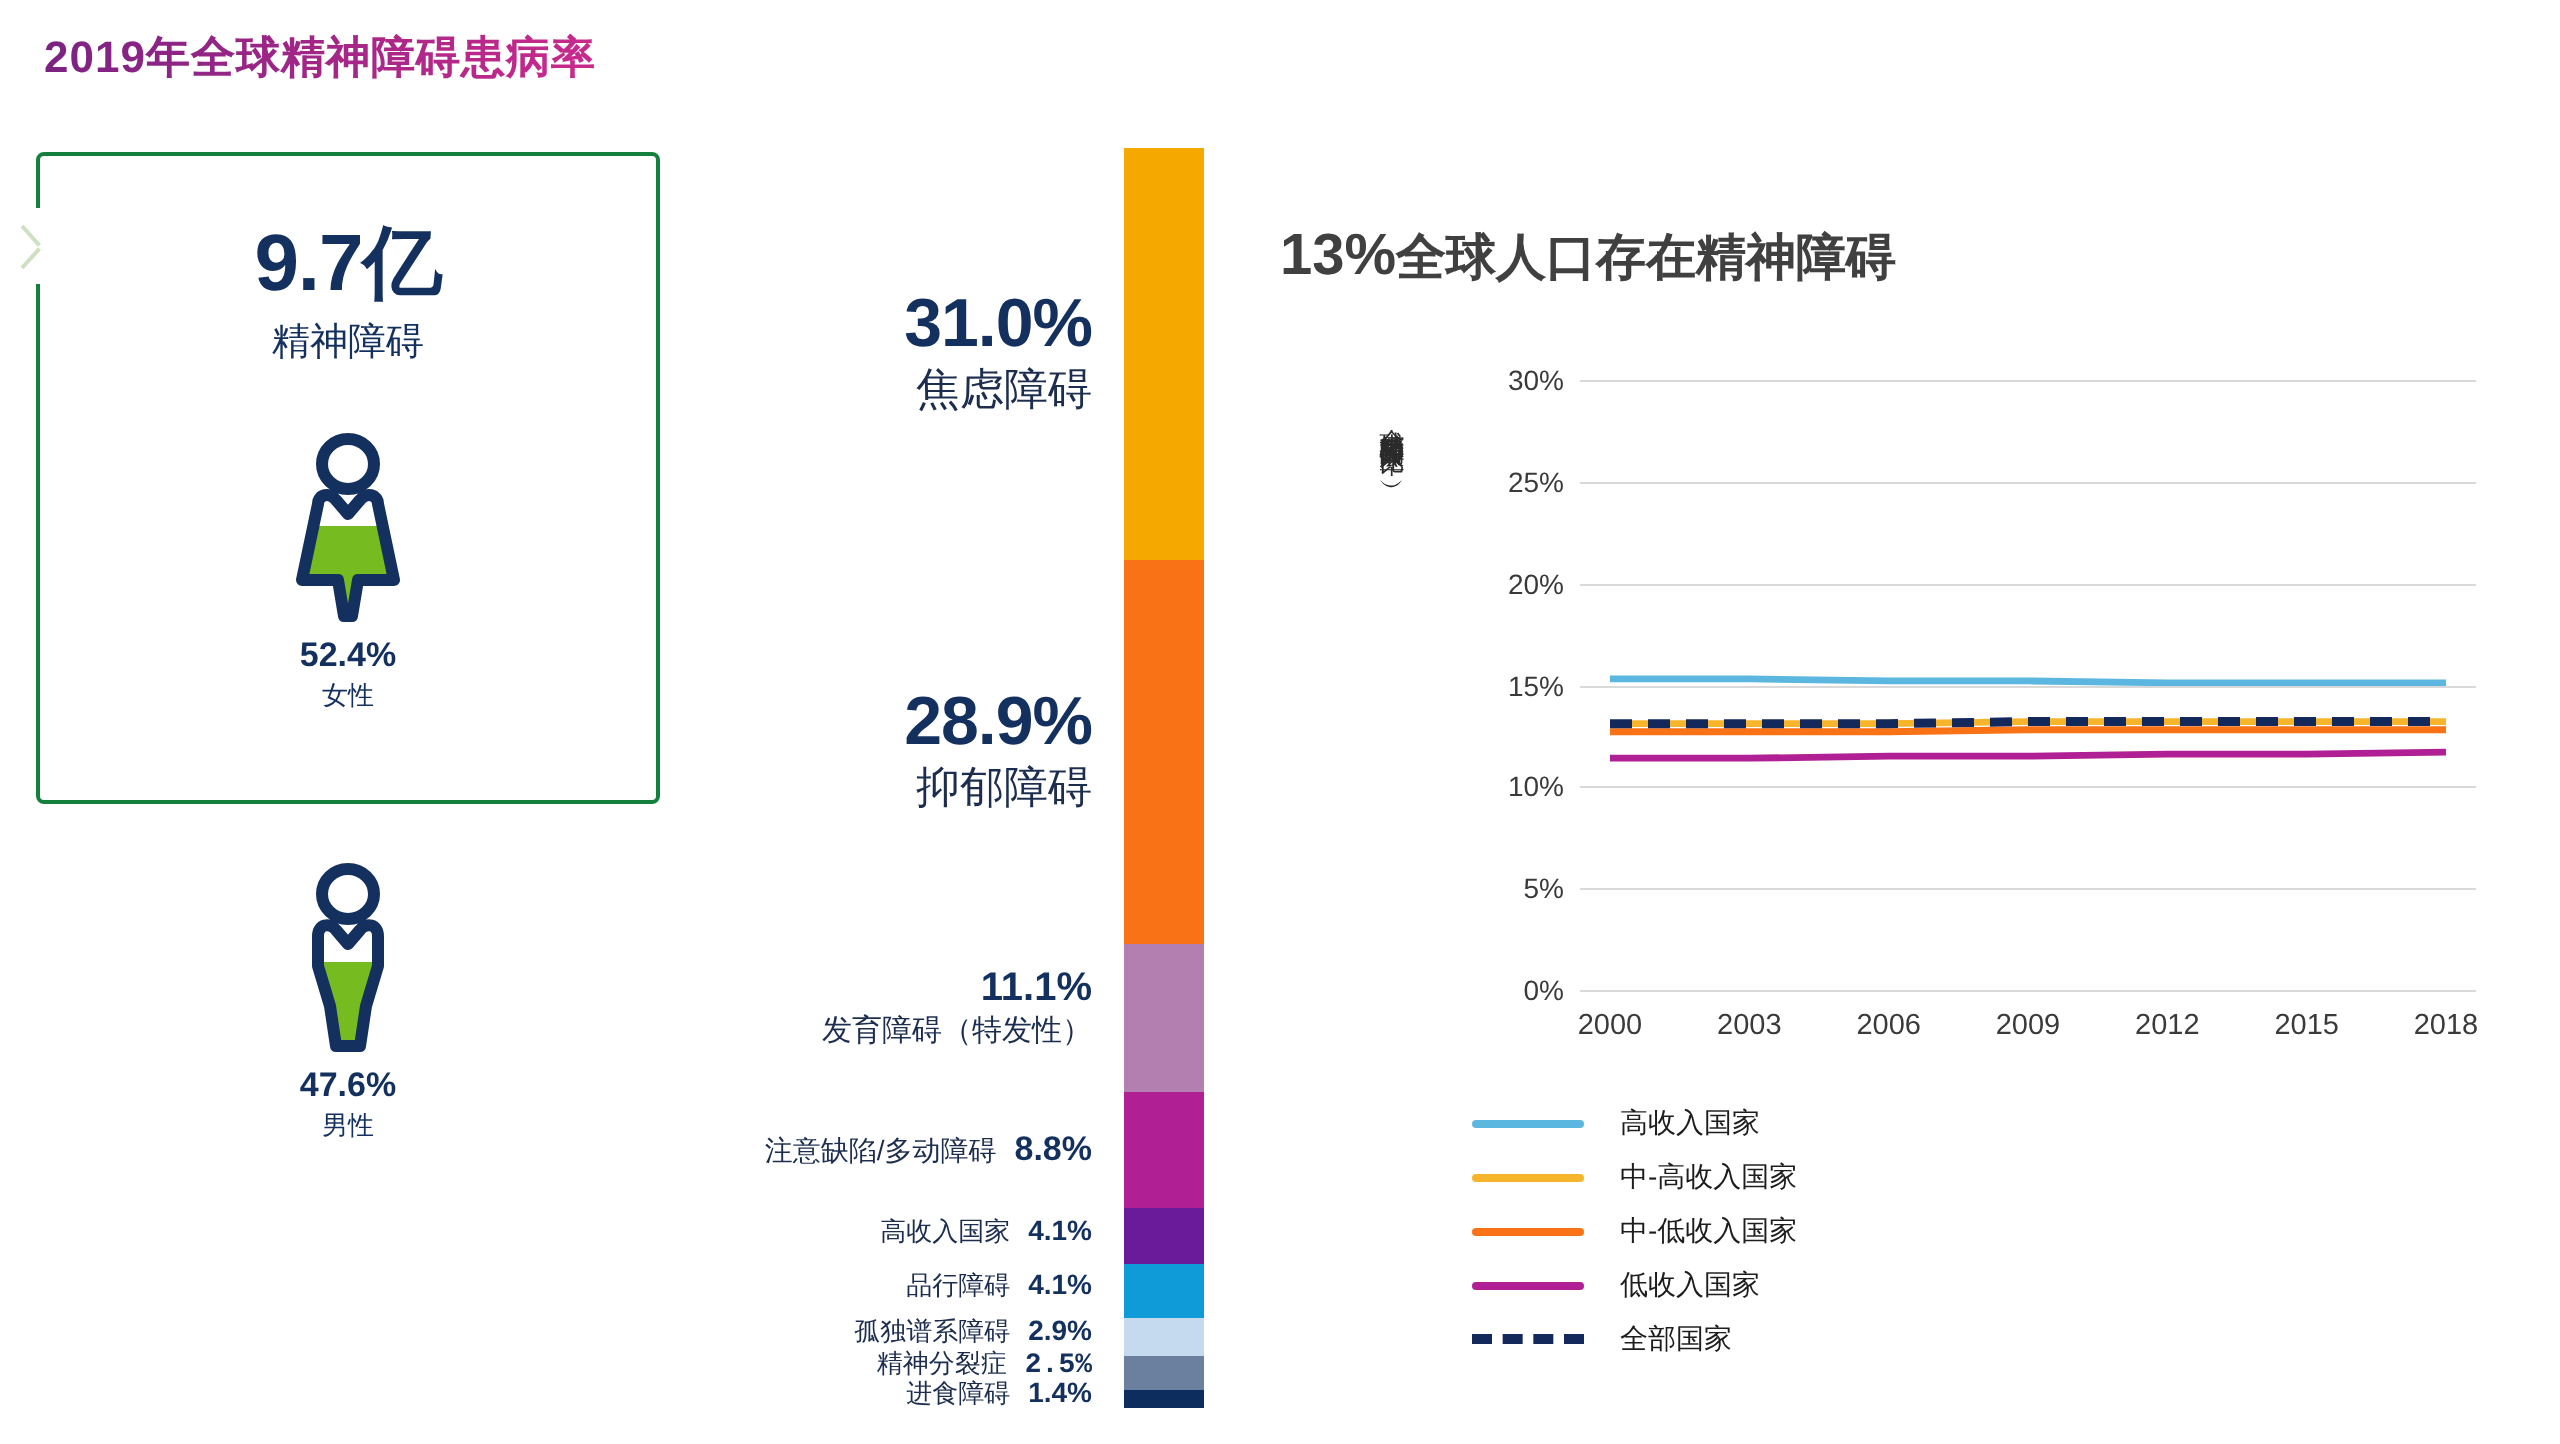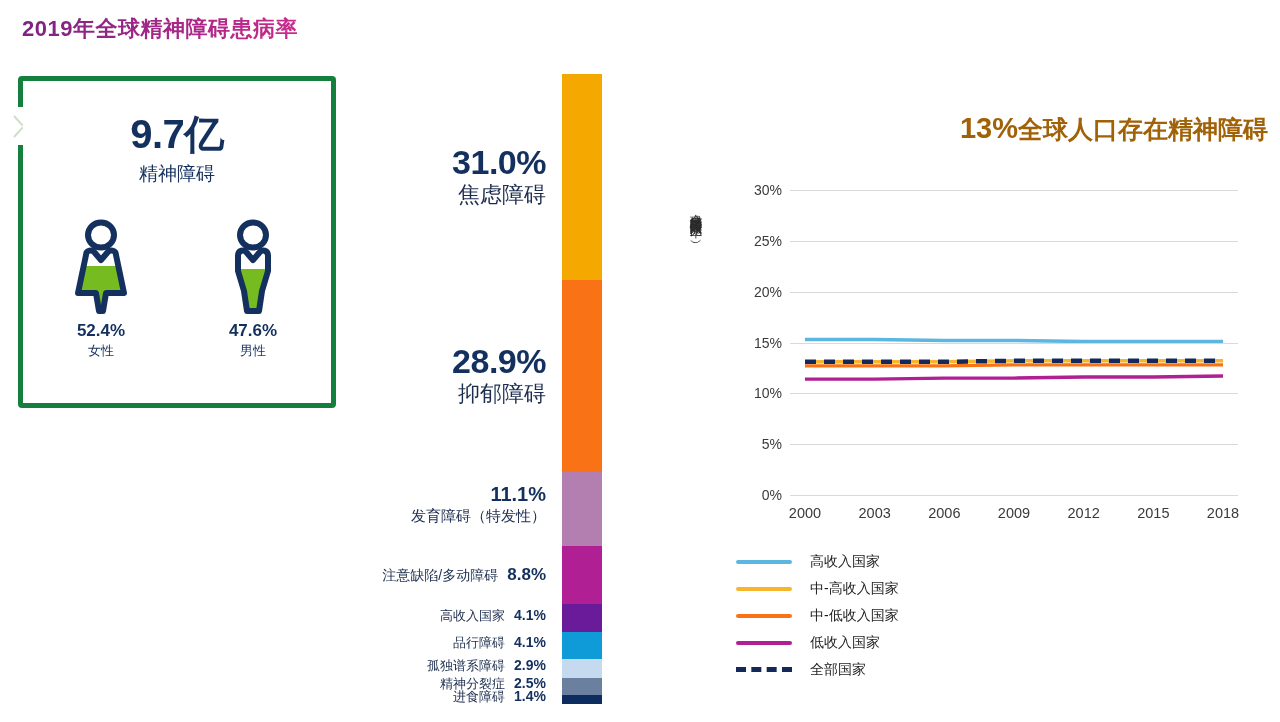--- a/index.html
+++ b/index.html
@@ -15,42 +15,42 @@
     position:absolute;left:22px;top:14px;
     font-size:22px;font-weight:700;letter-spacing:0.5px;
     background:linear-gradient(90deg,#7b2382 0%,#9b1f86 35%,#bb2085 65%,#c92a8c 100%);
     -webkit-background-clip:text;background-clip:text;
     -webkit-text-fill-color:transparent;color:#a32187;
   }
 
   
   #left-card{
     position:absolute;left:18px;top:76px;width:308px;height:322px;
-    border:5px solid #15803d;border-radius:4px;background:#fff;
+    border:2px solid #15803d;border-radius:4px;background:#fff;
   }
   #left-card-notch{
     position:absolute;left:-9px;top:26px;width:16px;height:38px;
     background:#fff;
   }
   #left-card-notch:before,#left-card-notch:after{
     content:"";position:absolute;left:0;width:13px;height:2px;background:#cfe0c2;
   }
   #left-card-notch:before{top:8px;transform:rotate(48deg);transform-origin:left center;}
   #left-card-notch:after{top:29px;transform:rotate(-48deg);transform-origin:left center;}
   #big-number{
     position:absolute;left:0;right:0;top:26px;text-align:center;
     font-size:40px;font-weight:700;color:#14305e;letter-spacing:-0.5px;
   }
   #big-number-label{
     position:absolute;left:0;right:0;top:80px;text-align:center;
     font-size:19px;color:#14305e;font-family:Liberation Serif, serif;
   }
   #people-row{
     position:absolute;left:0;right:0;top:138px;
-    display:flex;justify-content:center;gap:74px;
+    display:flex;justify-content:center;gap:74px;flex-direction:column;
   }
   .person-block{display:flex;flex-direction:column;align-items:center;}
   .person-icon{width:78px;height:96px;}
   .person-pct{font-size:17px;font-weight:700;color:#14305e;margin-top:6px;}
   .person-name{font-size:13px;color:#14305e;margin-top:1px;}
 
   
   #stack-wrap{position:absolute;left:330px;top:74px;width:272px;height:632px;}
   #stack-bar{
     position:absolute;right:0;top:0;width:40px;height:630px;
@@ -69,22 +69,22 @@
   .lbl-mid .nm{font-size:15px;display:block;margin-top:3px;}
   .lbl-inline{display:flex;align-items:baseline;justify-content:flex-end;gap:9px;}
   .lbl-inline .nm{font-size:14px;}
   .lbl-inline .pct{font-size:17px;}
   .lbl-sm .nm{font-size:13px;}
   .lbl-sm .pct{font-size:14px;}
 
   
   #chart-panel{position:absolute;left:640px;top:100px;width:628px;height:610px;}
   #chart-title{
-    position:absolute;left:0;right:0;top:12px;text-align:right;
-    font-size:25px;font-weight:700;color:#a16207;
+    position:absolute;left:0;right:0;top:12px;text-align:left;
+    font-size:25px;font-weight:700;color:#404040;
   }
   #chart-title .pct13{font-size:29px;}
   #y-axis-title{
     position:absolute;left:40px;top:104px;width:22px;height:250px;
     font-size:12.5px;color:#2b2b2b;line-height:1.0;
     writing-mode:vertical-rl;text-orientation:upright;letter-spacing:1px;
   }
   #plot{
     position:absolute;left:150px;top:90px;width:448px;height:305px;
   }
@@ -183,21 +183,21 @@
         <span class="pct">4.1%</span>
       </div>
       <div class="stack-label lbl-inline lbl-sm" style="top: 561.187px;">
         <span class="nm">品行障碍</span>
         <span class="pct">4.1%</span>
       </div>
       <div class="stack-label lbl-inline lbl-sm" style="top: 584.446px;">
         <span class="nm">孤独谱系障碍</span>
         <span class="pct">2.9%</span>
       </div>
-      <div class="stack-label lbl-inline lbl-sm" style="top: 602.389px;">
+      <div class="stack-label lbl-inline lbl-sm" style="top: 602.389px; font-family: Liberation Mono, monospace;">
         <span class="nm">精神分裂症</span>
         <span class="pct">2.5%</span>
       </div>
       <div class="stack-label lbl-inline lbl-sm" style="top: 615.348px;">
         <span class="nm">进食障碍</span>
         <span class="pct">1.4%</span>
       </div>
     </div>
 </div>
 

